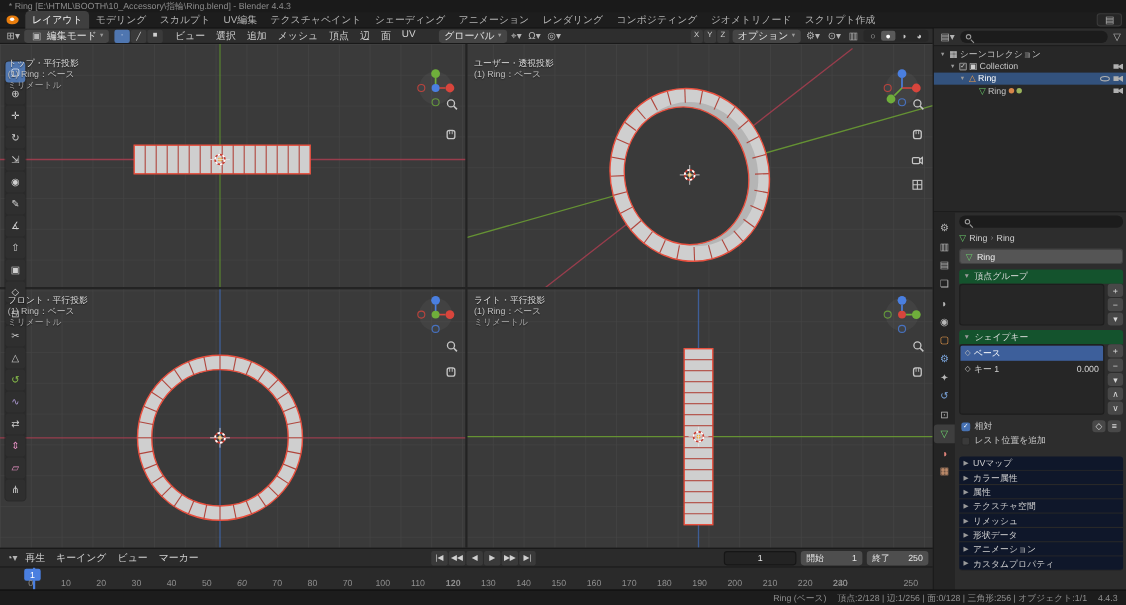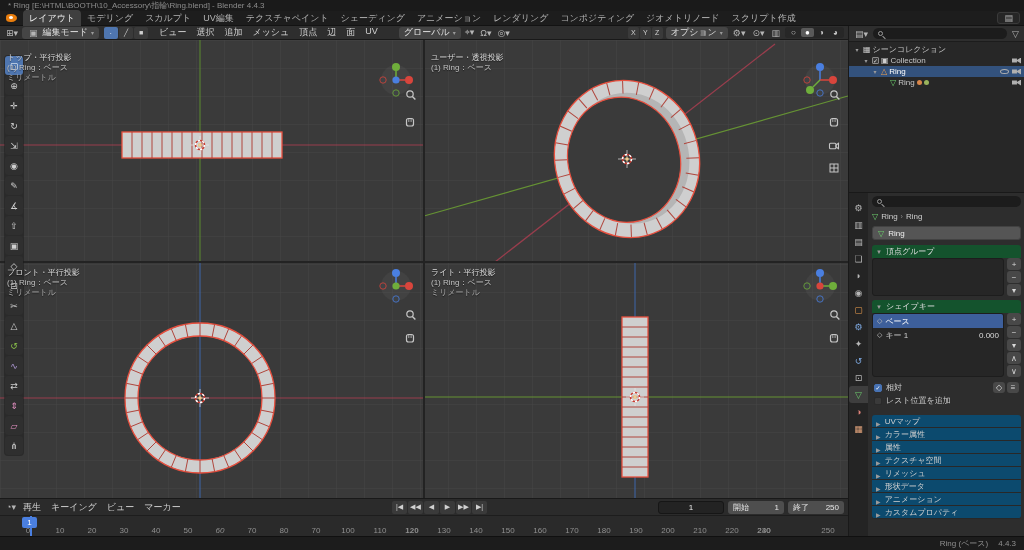--- a/index.html
+++ b/index.html
@@ -75,21 +75,21 @@
 .sq-btn{width:14px;height:12px;background:#484848;border-radius:3px;color:#d8d8d8;font-size:8px;display:flex;align-items:center;justify-content:center}
 .sk-row{display:flex;align-items:center;height:14px;padding:0 4px;gap:3px;font-size:8px;color:#cfcfcf}
 .sk-row.selected{background:#3d5f9b;color:#fff}
 .sk-ico{font-size:7px;color:#b9b9b9}
 .sk-val{margin-left:auto;color:#dcdcdc}
 .check-row{display:flex;align-items:center;gap:4px;height:13px;padding:0 2px;color:#cfcfcf;font-size:8px}
 .checkbox{width:8px;height:8px;border-radius:2px;background:#3a3a3a;border:1px solid #2a2a2a;color:#fff;font-size:6px;line-height:7px;text-align:center;flex:none}
 .checkbox.checked{background:#4772b3;border-color:#4772b3}
 .check-right{margin-left:auto;display:flex;gap:2px}
 .collapsed-panels{margin-top:8px}
-.cpanel{display:flex;align-items:flex-end;gap:4px;height:13px;background:#0c4a6e;border-bottom:1px solid #282828;padding:0 4px;color:#cfcfcf;font-size:8px}
+.cpanel{display:flex;align-items:center;gap:4px;height:13px;background:#0f172a;border-bottom:1px solid #282828;padding:0 4px;color:#cfcfcf;font-size:8px}
 .cpanel:first-child{border-radius:3px 3px 0 0}
 .cpanel:last-child{border-radius:0 0 3px 3px}
 
 .timeline-head{position:absolute;left:0;top:498px;width:848px;height:17px;background:#2b2b2b;border-top:1px solid #191919;display:flex;align-items:center;padding:0 4px}
 .tl-menus{display:flex}
 .playback{position:absolute;left:392px;display:flex;gap:1px}
 .pb-btn{min-width:15px;height:13px;padding:0 2px;background:#3a3a3a;border-radius:2px;color:#d0d0d0;font-size:7px;display:flex;align-items:center;justify-content:center;white-space:nowrap}
 .tl-right{position:absolute;right:4px;display:flex;gap:4px;align-items:center}
 .frame-box{width:66px;height:13px;background:#232323;border:1px solid #161616;border-radius:3px;color:#e8e8e8;display:flex;align-items:center;justify-content:center;font-size:8px}
 .range-box{width:56px;height:13px;background:#4e4e4e;border-radius:3px;display:flex;align-items:center;justify-content:space-between;padding:0 5px;color:#e6e6e6;font-size:8px}
@@ -706,14 +706,15 @@
     <span class="tick" style="left: 668px;">200</span>
     <span class="tick" style="left: 700px;">210</span>
     <span class="tick" style="left: 732px;">220</span>
     <span class="tick" style="left: 764px;">230</span>
     <span class="tick" style="left: 764px;">240</span>
     <span class="tick" style="left: 828px;">250</span>
   </div>
 
 <div class="statusbar">
   <span>Ring (ベース)</span>
+  <span>頂点:2/128 | 辺:1/256 | 面:0/128 | 三角形:256 | オブジェクト:1/1</span>
   <span>4.4.3</span>
 </div>
 
 </body></html>

